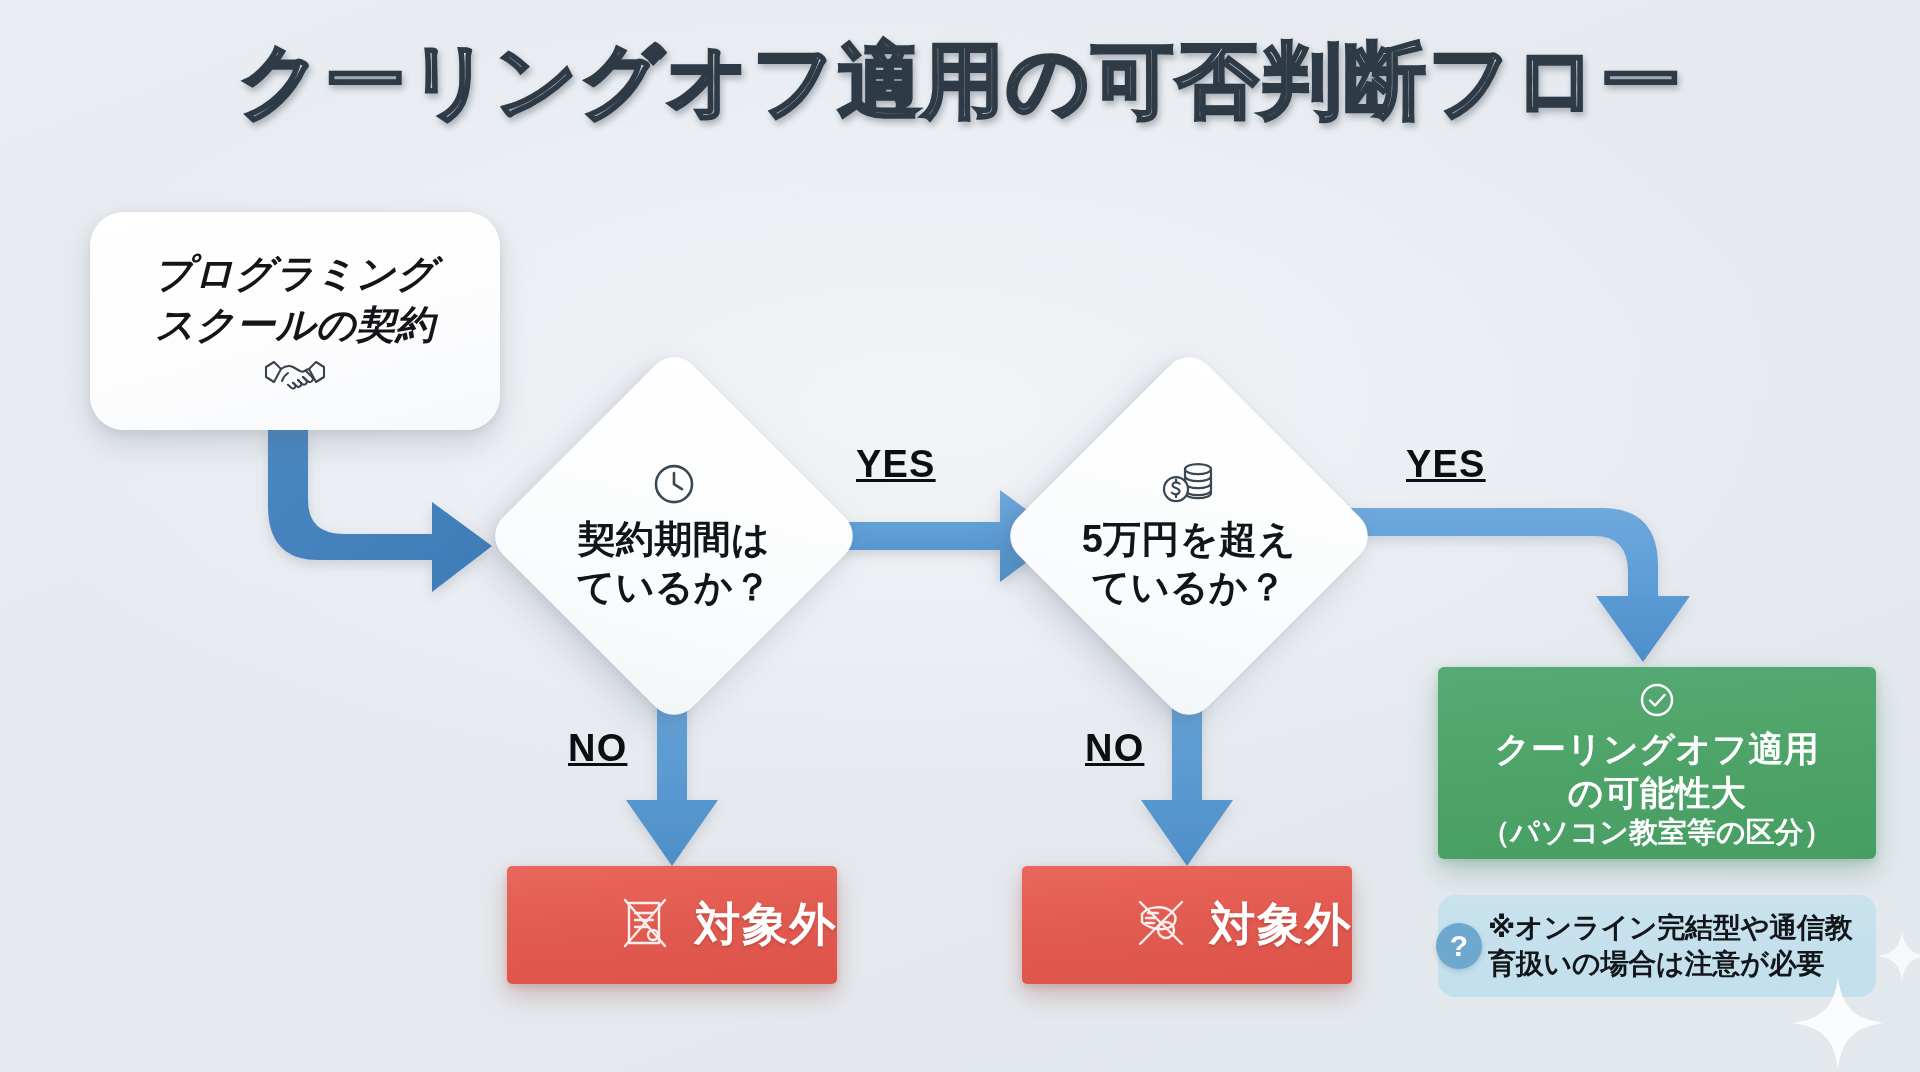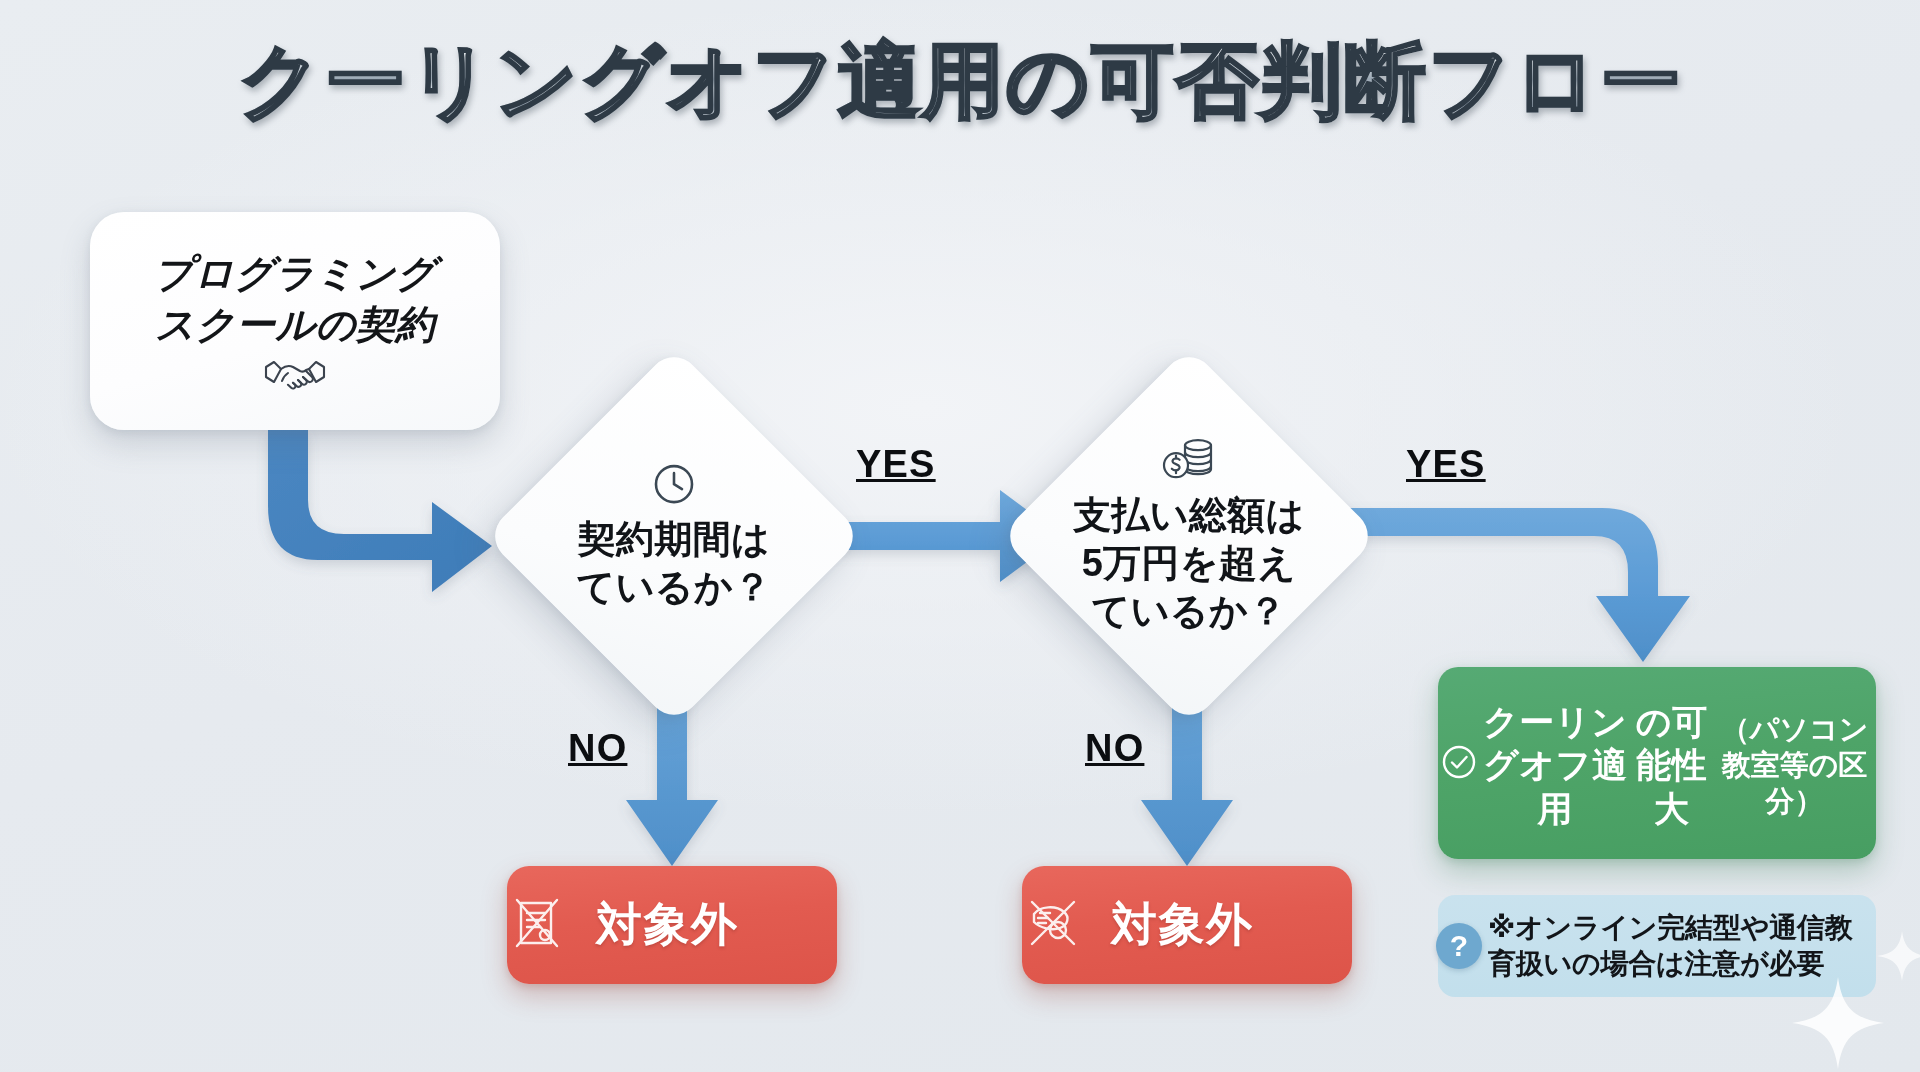--- a/index.html
+++ b/index.html
@@ -121,50 +121,50 @@
     font-size: 38px;
     font-weight: 700;
     color: #111418;
     line-height: 1.26;
     letter-spacing: .3px;
   }
 
   
   .result-box {
     position: absolute;
-    border-radius: 22px;
+    border-radius: 5px;
     display: flex;
     align-items: center;
-    justify-content: flex-start;
-    gap: 27px;
+    justify-content: flex-end;
+    gap: 18px;
   }
   .result-red {
     width: 330px;
     height: 118px;
     background: linear-gradient(175deg, #e8675c 0%, #e25b50 45%, #dd5449 100%);
     box-shadow: 0 12px 26px rgba(150,60,52,.28), 0 3px 7px rgba(150,60,52,.18);
   }
   .result-red .node-text {
     font-size: 46px;
     font-weight: 700;
     color: #ffffff;
     letter-spacing: 1.5px;
     text-shadow: 0 2px 3px rgba(120,40,35,.28);
   }
 
   #green-node {
     left: 1438px;
     top: 667px;
     width: 438px;
     height: 192px;
-    border-radius: 20px;
+    border-radius: 6px;
     background: linear-gradient(175deg, #56aa74 0%, #4ea468 48%, #479e62 100%);
     box-shadow: 0 13px 28px rgba(50,120,78,.28), 0 3px 8px rgba(50,120,78,.18);
     display: flex;
-    flex-direction: row;
+    flex-direction: column;
     align-items: center;
     justify-content: center;
     padding-top: 4px;
   }
   #green-node .node-icon { margin-bottom: 2px; }
   #green-node .green-line1 {
     font-size: 35px;
     font-weight: 700;
     color: #fff;
     line-height: 1.24;
@@ -371,21 +371,20 @@
           <ellipse cx="38" cy="9" rx="13" ry="5"></ellipse>
           <path d="M25 9 L25 33 C25 35.8 30.8 38 38 38 C45.2 38 51 35.8 51 33 L51 9"></path>
           <path d="M25 16 C25 18.8 30.8 21 38 21 C45.2 21 51 18.8 51 16"></path>
           <path d="M25 23 C25 25.8 30.8 28 38 28 C45.2 28 51 25.8 51 23"></path>
           <path d="M25 30 C25 32.8 30.8 35 38 35 C45.2 35 51 32.8 51 30"></path>
           <circle cx="16" cy="29" r="12" fill="#ffffff"></circle>
           <path d="M19.6 23.6 C18.3 22.4 16.9 22 15.4 22.3 C13.3 22.6 12.2 24.1 12.6 25.6 C13.3 28.3 18.8 27.6 19.5 30.5 C19.9 32.2 18.6 33.9 16.3 34.2 C14.6 34.4 13 33.8 11.8 32.5"></path>
           <path d="M16 19.5 L16 22.2 M16 34.2 L16 37"></path>
         </svg>
       </div>
-      <div class="node-text">支払い総額は</div>
       <div class="node-text">5万円を超え</div>
       <div class="node-text">ているか？</div>
     </div>
   </div>
 
   <div class="result-box result-red" style="left:507px; top:866px;">
     <span class="node-icon">
       <svg width="62" height="62" viewBox="0 0 62 62" fill="none" stroke="#ffffff" stroke-width="2.4" stroke-linecap="round" stroke-linejoin="round" opacity="0.9">
         <path d="M14 11 L44 11 L44 51 L14 51 Z"></path>
         <path d="M20 21 L38 21 M20 28 L38 28 M20 35 L33 35"></path>

